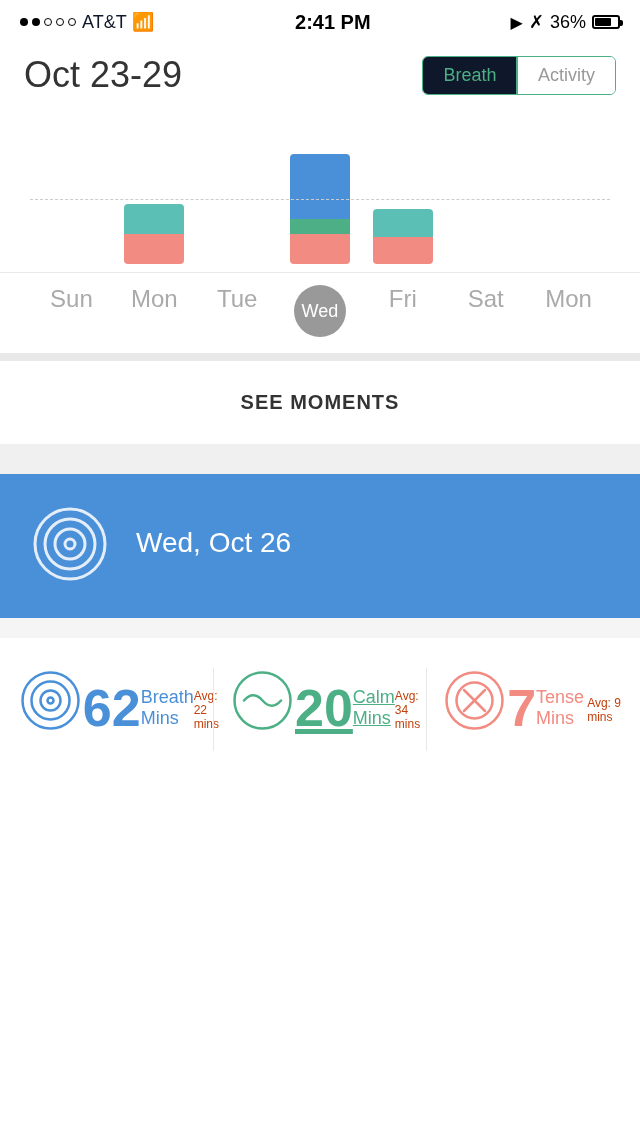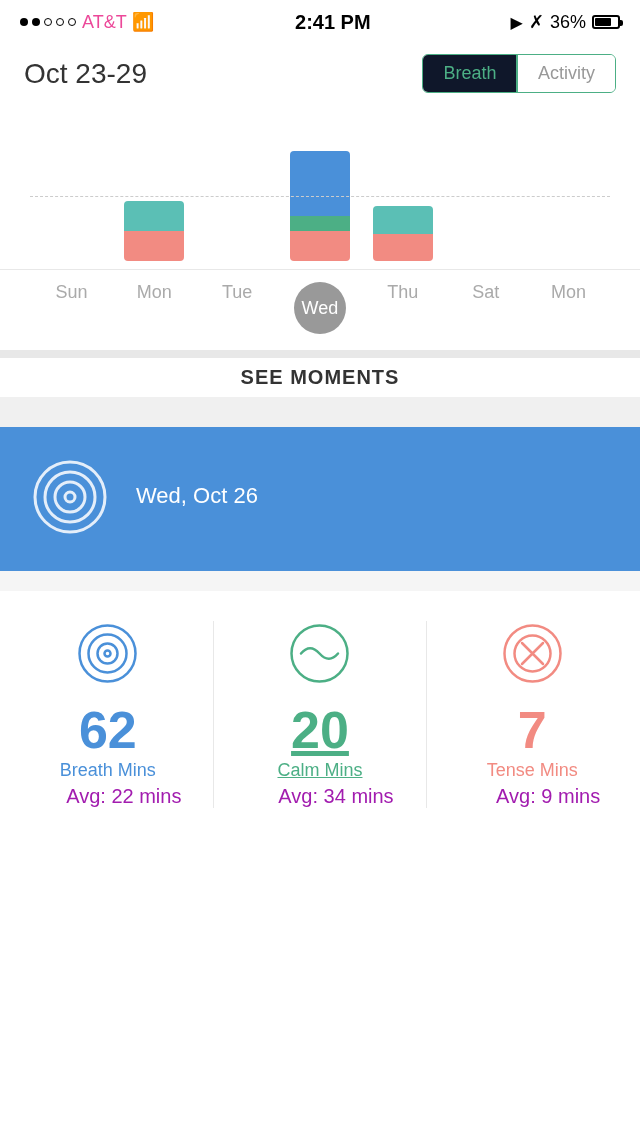--- a/index.html
+++ b/index.html
@@ -20,21 +20,21 @@
       padding: 8px 20px;
       background: #fff;
       height: 44px;
     }
     .status-left {
       display: flex;
       align-items: center;
       gap: 6px;
       font-size: 18px;
       font-weight: 500;
-      color: #ec4899;
+      color: #0f172a;
     }
     .signal-dots {
       display: flex; gap: 4px; align-items: center;
     }
     .dot { width: 8px; height: 8px; border-radius: 50%; }
     .dot.filled { background: #000; }
     .dot.empty { border: 1.5px solid #000; background: transparent; }
     .wifi-icon { font-size: 18px; }
     .status-center { font-size: 20px; font-weight: 600; color: #000; }
     .status-right {
@@ -61,21 +61,21 @@
 
     
     .header {
       display: flex;
       justify-content: space-between;
       align-items: center;
       padding: 10px 24px 18px;
       background: #fff;
     }
     .date-range {
-      font-size: 28px;
+      font-size: 36px;
       font-weight: 300;
       color: #333;
     }
     .tab-group {
       display: flex;
       border: 1.5px solid #4CAF85;
       border-radius: 6px;
       overflow: hidden;
     }
     .tab-btn {
@@ -143,21 +143,21 @@
     .day-labels {
       display: flex;
       justify-content: space-around;
       padding: 12px 30px 6px;
       border-top: 1px solid #e8e8e8;
       margin-top: 8px;
     }
     .day-label {
       width: 70px;
       text-align: center;
-      font-size: 18px;
+      font-size: 24px;
       color: #aaa;
     }
     .day-label.active {
       background: #999;
       color: #fff;
       border-radius: 50%;
       width: 52px;
       height: 52px;
       display: flex;
       align-items: center;
@@ -175,21 +175,21 @@
     
     .separator-gray {
       height: 8px;
       background: #e8e8e8;
     }
 
     
     .see-moments {
       background: #fff;
       text-align: center;
-      padding: 8px;
+      padding: 30px;
       cursor: pointer;
     }
     .see-moments-text {
       font-size: 20px;
       font-weight: 700;
       color: #333;
       letter-spacing: 1px;
     }
 
     .separator-gray2 {
@@ -207,21 +207,21 @@
     }
     .target-icon {
       flex-shrink: 0;
     }
     .target-icon svg circle {
       fill: none;
       stroke: rgba(255,255,255,0.85);
     }
     .banner-text {}
     .banner-date {
-      font-size: 22px;
+      font-size: 28px;
       font-weight: 400;
       color: #fff;
       margin-bottom: 6px;
     }
     .banner-subtitle {
       font-size: 20px;
       color: rgba(255,255,255,0.9);
     }
 
     
@@ -232,42 +232,41 @@
 
     
     .stats-row {
       display: flex;
       justify-content: space-around;
       padding: 30px 10px 30px;
       background: #fff;
     }
     .stat-item {
       display: flex;
-      flex-direction: column;
+      flex-direction: row;
       align-items: center;
       width: 180px;
     }
     .stat-icon {
       margin-bottom: 14px;
     }
     .stat-number {
       font-size: 52px;
       font-weight: 700;
       margin-bottom: 4px;
       line-height: 1;
     }
     .stat-label {
       font-size: 18px;
       font-weight: 500;
       margin-bottom: 4px;
     }
     .stat-avg {
-      font-size: 20px;
-      color: #a21caf;
-      margin-left: 32px;
+      font-size: 12px;
+      color: #c2410c;
     }
     .color-blue { color: #4A90D9; }
     .color-green { color: #4CAF85; text-decoration: underline; }
     .color-pink { color: #F28B82; }
 
     .stat-divider {
       width: 1px;
       background: #e8e8e8;
       align-self: stretch;
     }
@@ -359,21 +358,21 @@
     <div class="day-label-wrap">
       <span class="day-label">Mon</span>
     </div>
     <div class="day-label-wrap">
       <span class="day-label">Tue</span>
     </div>
     <div class="day-label-wrap">
       <span class="day-label active">Wed</span>
     </div>
     <div class="day-label-wrap">
-      <span class="day-label">Thu</span>
+      <span class="day-label">Fri</span>
     </div>
     <div class="day-label-wrap">
       <span class="day-label">Sat</span>
     </div>
     <div class="day-label-wrap">
       <span class="day-label">Mon</span>
     </div>
   </div>
 </div>
 

